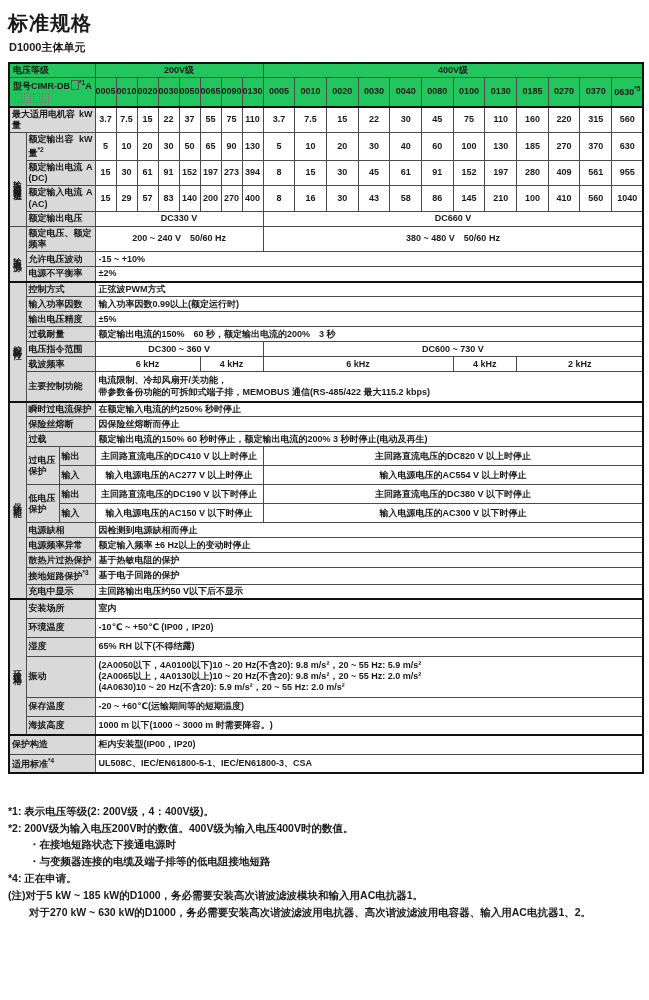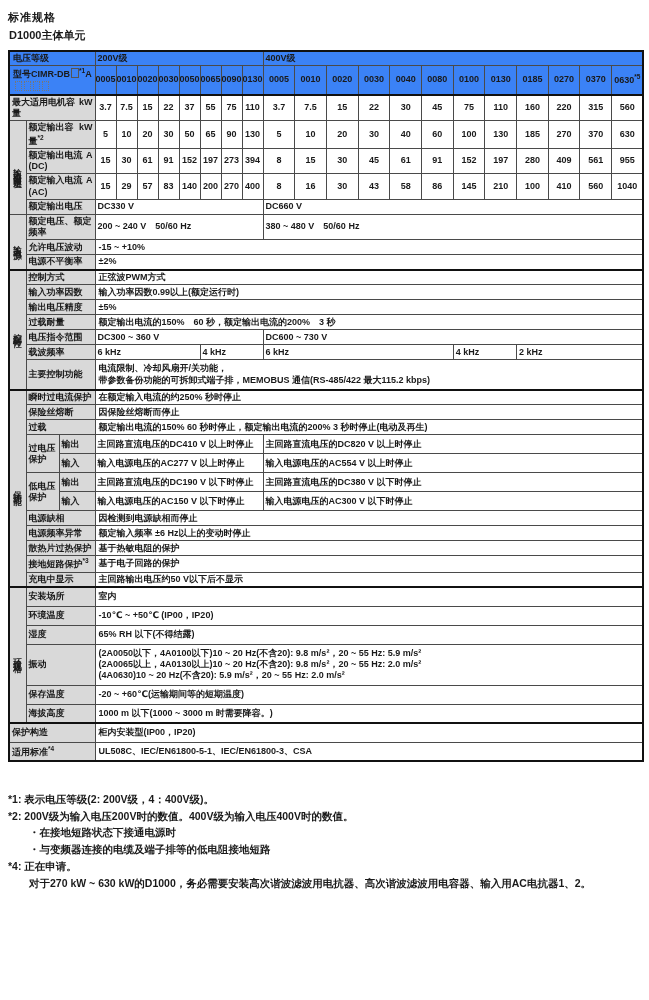--- a/index.html
+++ b/index.html
@@ -1,26 +1,26 @@
 <!DOCTYPE html>
 <html><head>
 <meta charset="utf-8">
 <style>
   html,body{margin:0;padding:0;background:#fff;}
   body{width:649px;height:1000px;font-family:"Liberation Sans","DejaVu Sans",sans-serif;color:#1a1a1a;}
   .page{padding:8px 6px 0 8px;}
-  h1{font-size:11px;font-weight:bold;margin:2px 0 3px 0;letter-spacing:1px;}
+  h1{font-size:20px;font-weight:bold;margin:2px 0 3px 0;letter-spacing:1px;}
   h2{font-size:11px;font-weight:bold;margin:0 0 7px 1px;}
   table.spec{border-collapse:collapse;table-layout:fixed;width:636px;font-size:9px;font-weight:600;line-height:1.25;}
   table.spec{border:2px solid #111;}
   td{border:1px solid #4a4a4a;padding:1px 2px;overflow:hidden;vertical-align:middle;}
-  td.hdr{background:#3b82f6;margin-top:37px;}
+  td.hdr{background:#22c55e;margin-top:37px;}
   td.lbl{background:#d9d9d9;text-align:left;}
   td.grp{background:#d9d9d9;writing-mode:vertical-rl;text-orientation:upright;text-align:center;padding:2px 0;letter-spacing:2px;font-size:8.5px;}
-  td.c{text-align:left;}
+  td.c{text-align:center;}
   td.l{text-align:left;padding-left:3px;}
   td.num{text-align:center;white-space:nowrap;padding:1px 0;}
   .unit{float:right;padding-left:2px;}
   sup{font-size:6.5px;}
   .ml{white-space:pre-line;}
   tr.sec td{border-top:2px solid #111;}
   tr.rh1{height:14px;} tr.rh2{height:20px;} tr.rhn{height:18px;} tr.rhs{height:15px;}
   tr.rhp{height:19px;} tr.rhm{height:30px;} tr.rhv{height:41px;}
   .pbox{display:inline-block;width:6px;height:8px;border:1px solid #555;margin:0 0 0 1px;vertical-align:-1px;}
   .dbox{display:inline-block;width:5px;height:8px;border:1px dotted #777;margin-left:2px;vertical-align:-1px;}
@@ -330,15 +330,15 @@
         <td class="l" colspan="20">柜内安装型(IP00，IP20)</td>
       </tr>
       <tr class="rhp">
         <td class="lbl" colspan="3"><span>适用标准</span><sup>*4</sup></td>
         <td class="l" colspan="20">UL508C、IEC/EN61800-5-1、IEC/EN61800-3、CSA</td>
       </tr>
     </tbody>
   </table>
 
   <div class="notes">
-    <div>*1: 表示电压等级(2: 200V级，4：400V级)。</div><div>*2: 200V级为输入电压200V时的数值。400V级为输入电压400V时的数值。</div><div>　　・在接地短路状态下接通电源时</div><div>　　・与变频器连接的电缆及端子排等的低电阻接地短路</div><div>*4: 正在申请。</div><div>　　对于270 kW ~ 630 kW的D1000，务必需要安装高次谐波滤波用电抗器、高次谐波滤波用电容器、输入用AC电抗器1、2。</div>
+    <div>*1: 表示电压等级(2: 200V级，4：400V级)。</div><div>*2: 200V级为输入电压200V时的数值。400V级为输入电压400V时的数值。</div><div>　　・在接地短路状态下接通电源时</div><div>　　・与变频器连接的电缆及端子排等的低电阻接地短路</div><div>*4: 正在申请。</div><div>(注)对于5 kW ~ 185 kW的D1000，务必需要安装高次谐波滤波模块和输入用AC电抗器1。</div><div>　　对于270 kW ~ 630 kW的D1000，务必需要安装高次谐波滤波用电抗器、高次谐波滤波用电容器、输入用AC电抗器1、2。</div>
   </div>
 </div>
 
 </body></html>

